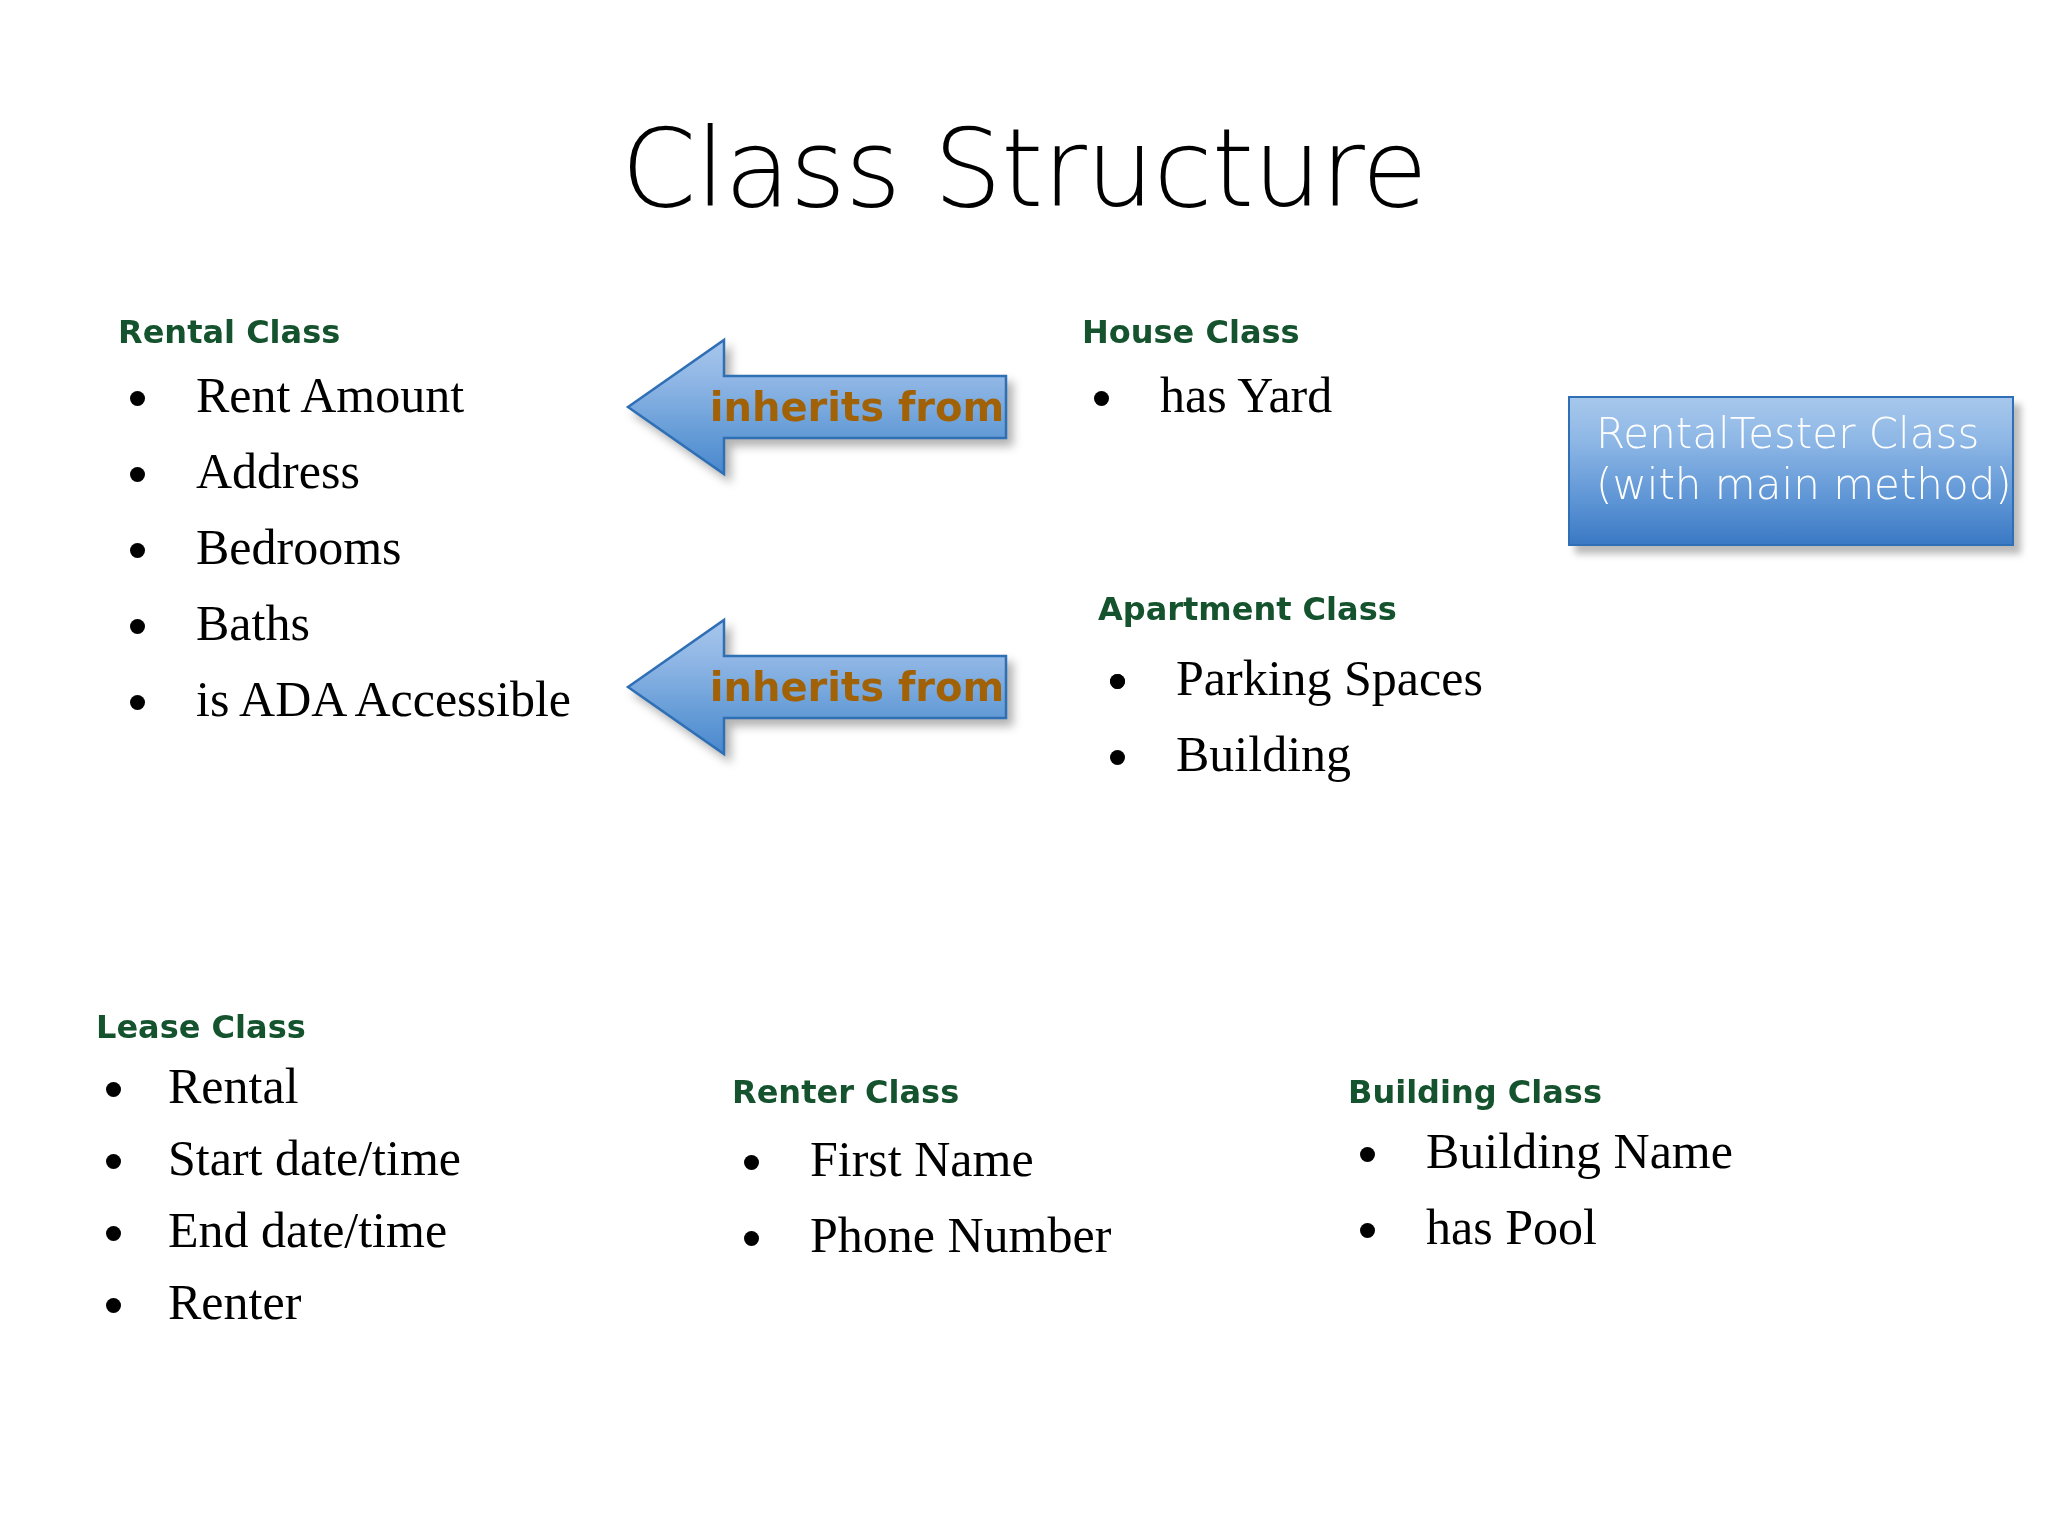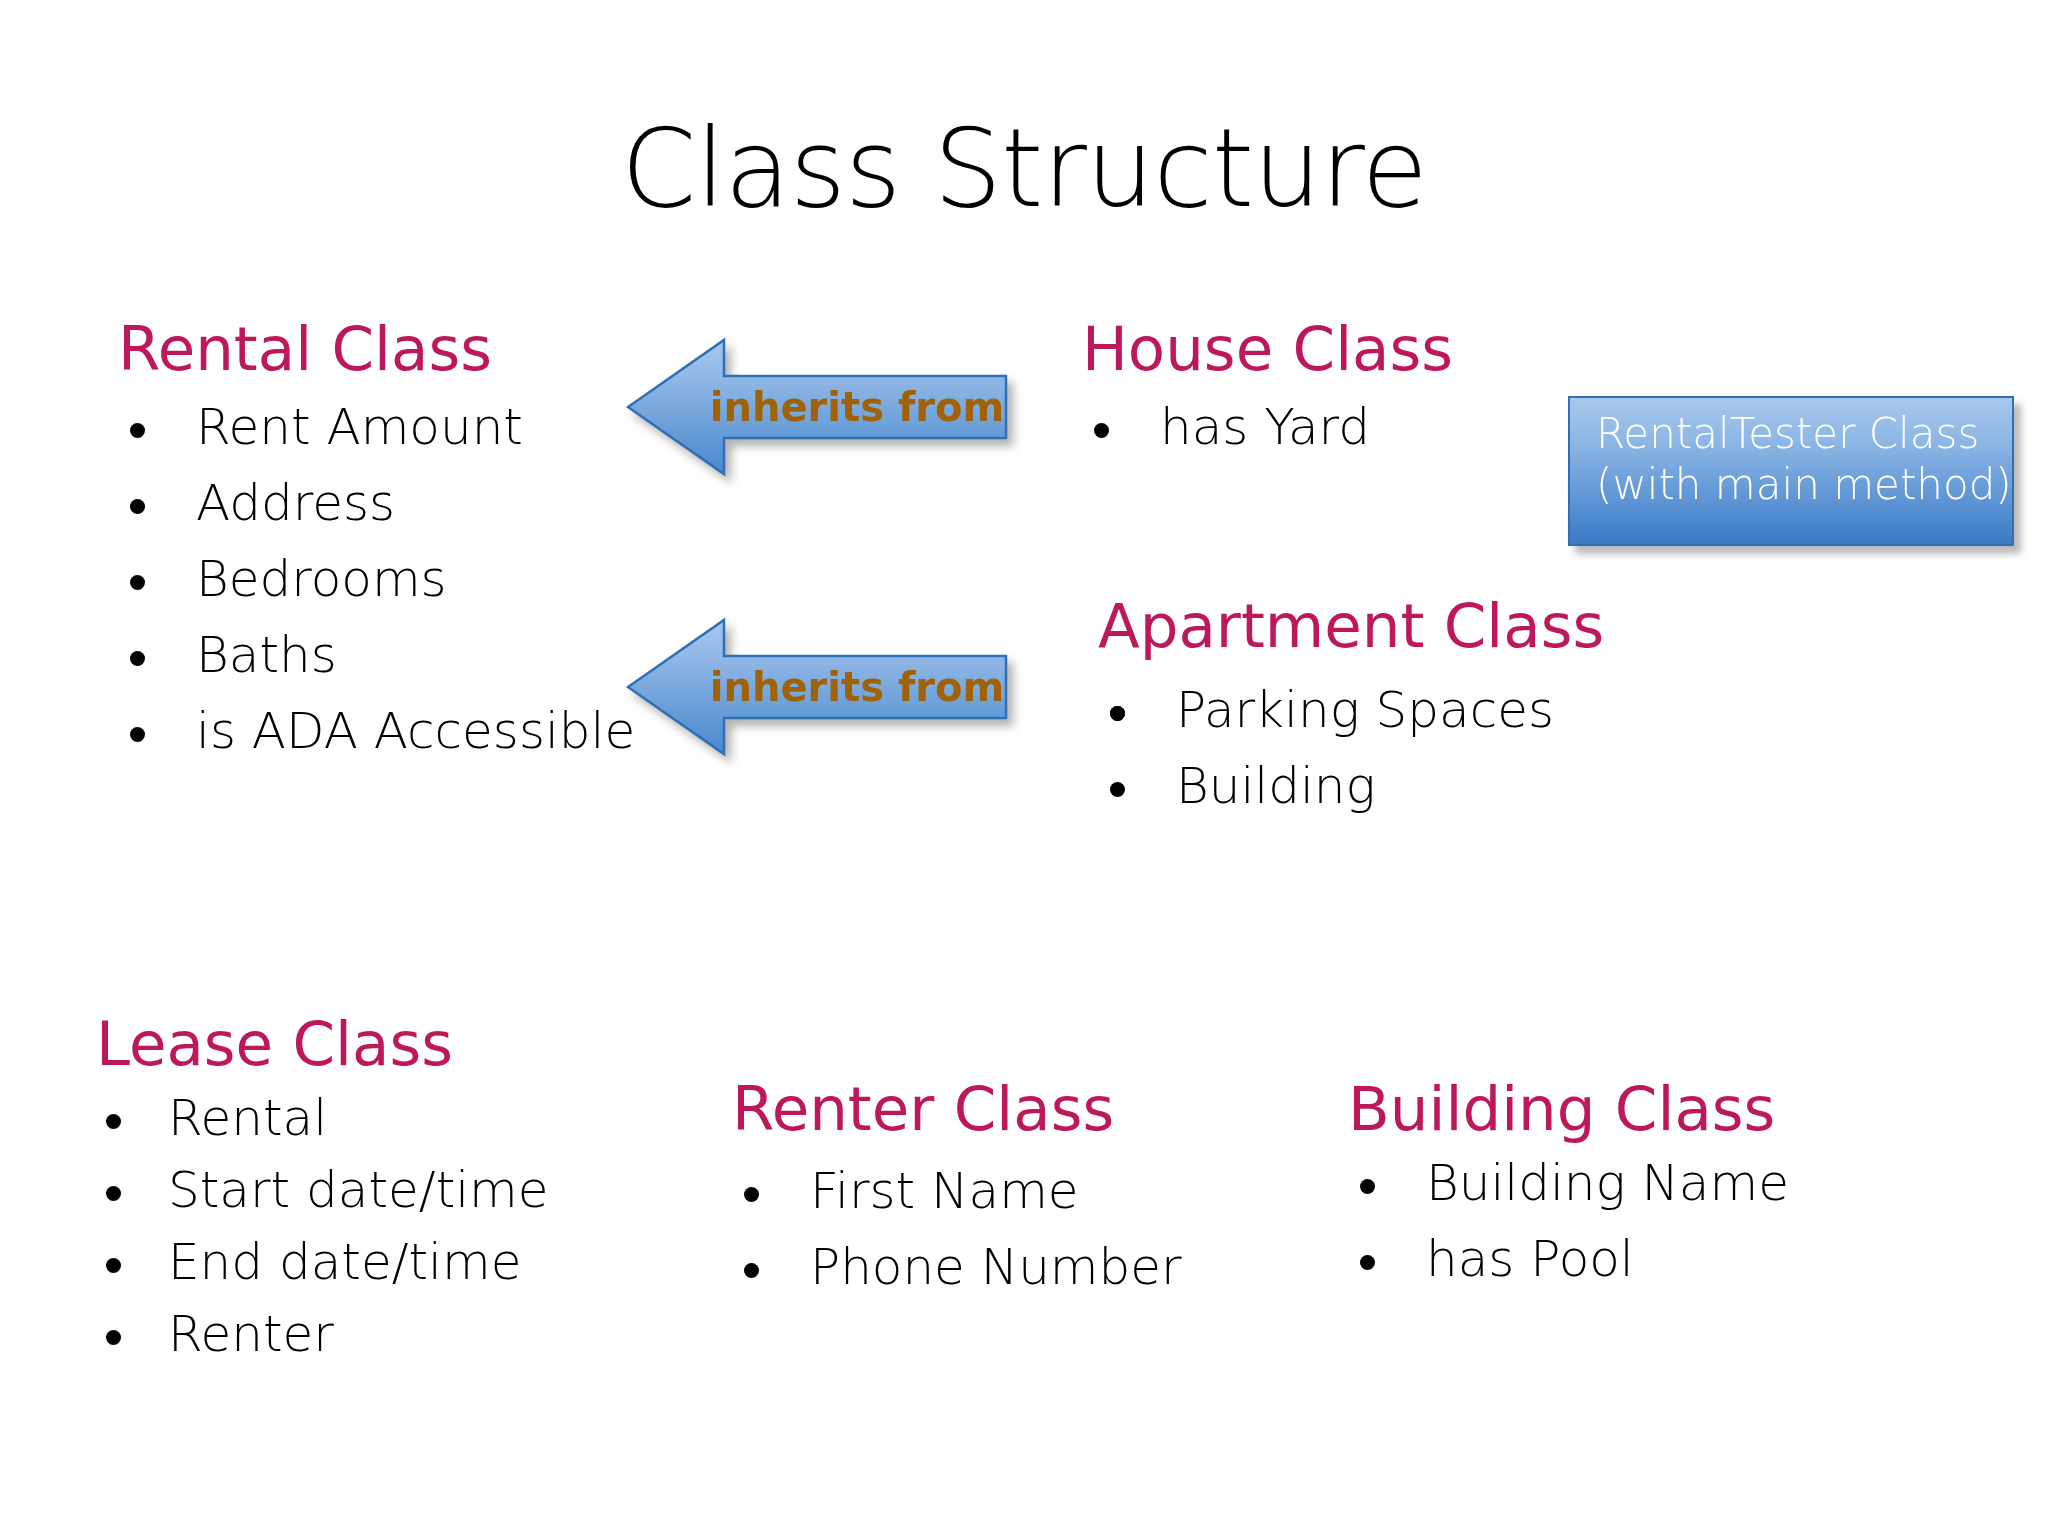--- a/index.html
+++ b/index.html
@@ -36,31 +36,32 @@
     letter-spacing: -1px;
     color: #000000;
     white-space: nowrap;
   }
 
   
   .class-block {
     position: absolute;
   }
   .class-heading {
-    font-size: 61px;
-    font-weight: 400;
+    font-size: 32px;
+    font-weight: 700;
     line-height: 1.1;
-    color: #be185d;
+    color: #14532d;
     white-space: nowrap;
     margin: 0 0 10px 0;
   }
   .bullet-list {
     list-style: none;
     margin: 0;
     padding: 0;
+    font-family: Liberation Serif, serif;
   }
   .bullet-item {
     position: relative;
     font-size: 50px;
     font-weight: 300;
     line-height: 1.0;
     color: #000000;
     white-space: nowrap;
     padding-left: 78px;
     margin-bottom: 26px;

